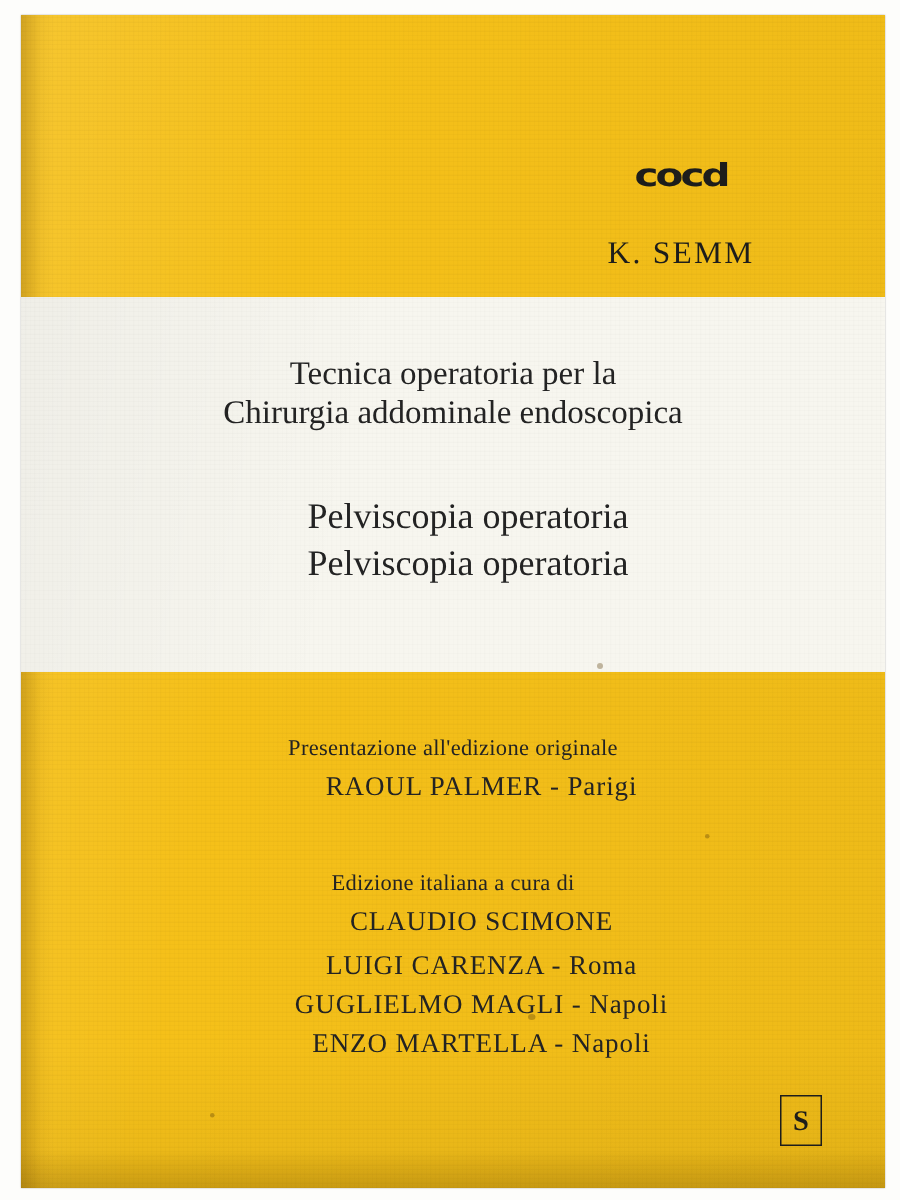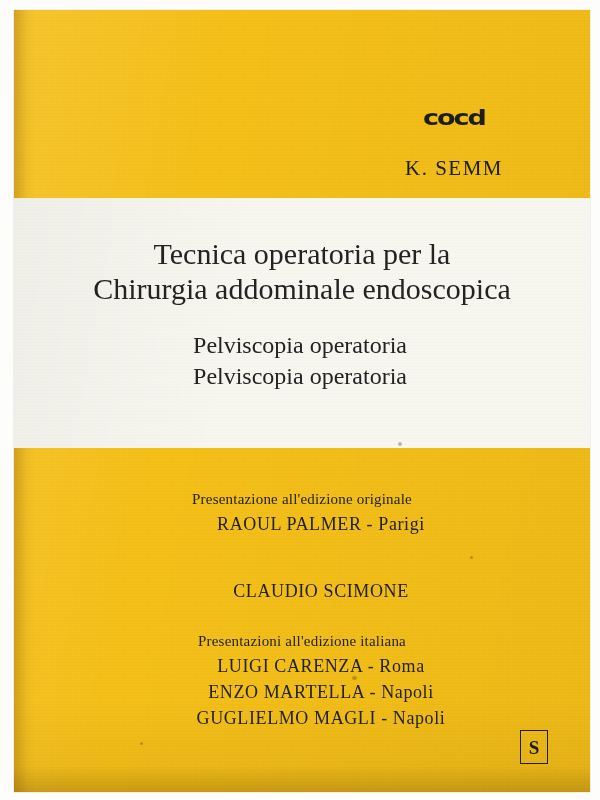--- a/index.html
+++ b/index.html
@@ -119,27 +119,27 @@
   .title-wrap {
     position: absolute;
     left: 14px;
     top: 236px;
     width: 576px;
     text-align: center;
     color: #232323;
   }
   .title-line {
     font-family: "Liberation Serif", serif;
-    font-size: 30px;
+    font-size: 22px;
     line-height: 1.18;
     letter-spacing: 0px;
   }
   .subtitle-wrap {
     position: absolute;
-    left: 12px;
+    left: 24px;
     top: 330px;
     width: 576px;
     text-align: center;
     color: #232323;
   }
   .subtitle-line {
     font-family: "Liberation Serif", serif;
     font-size: 24px;
     line-height: 1.30;
   }
@@ -240,28 +240,28 @@
     <div class="subtitle-line">Pelviscopia operatoria</div>
     <div class="subtitle-line">Pelviscopia operatoria</div>
   </div>
 
   <div class="credits credits-1">
     <div class="cred-small">Presentazione all'edizione originale</div>
     <div class="cred-name">RAOUL PALMER - Parigi</div>
   </div>
 
   <div class="credits credits-2">
+    <div class="cred-small">Edizione italiana a cura di</div>
     <div class="cred-name">CLAUDIO SCIMONE</div>
   </div>
 
   <div class="credits credits-3">
-    <div class="cred-small">Presentazioni all'edizione italiana</div>
     <div class="cred-name">LUIGI CARENZA - Roma</div>
+    <div class="cred-name">GUGLIELMO MAGLI - Napoli</div>
     <div class="cred-name">ENZO MARTELLA - Napoli</div>
-    <div class="cred-name">GUGLIELMO MAGLI - Napoli</div>
   </div>
 
   <div class="publisher">
     <div class="pub-mark">S</div>
   </div>
 
   <div class="speck" style="left:398px; top:442px; width:4px; height:4px;"></div>
   <div class="speck" style="left:352px; top:676px; width:5px; height:4px;"></div>
   <div class="speck" style="left:140px; top:742px; width:3px; height:3px;"></div>
   <div class="speck" style="left:470px; top:556px; width:3px; height:3px;"></div>

